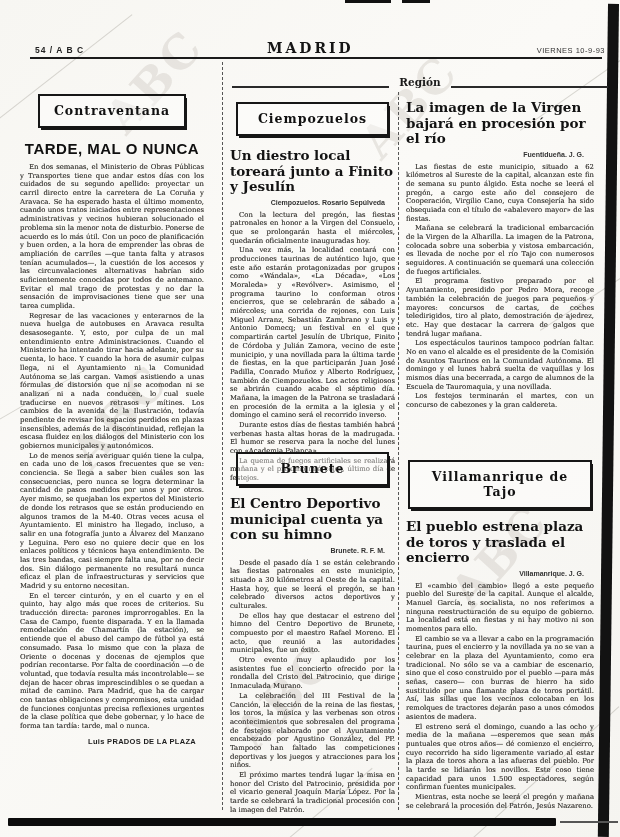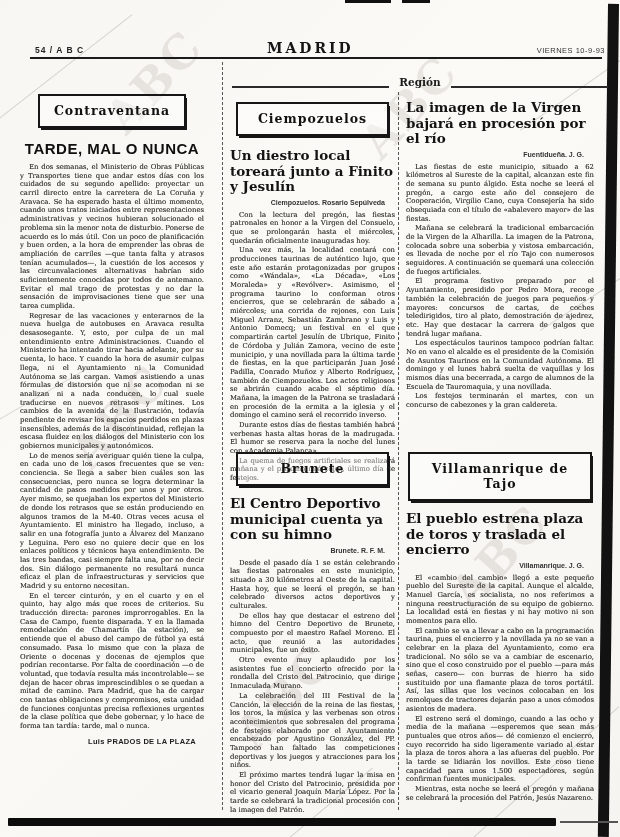--- a/index.html
+++ b/index.html
@@ -161,21 +161,21 @@
     <div class="bodytext">
       <p>Las fiestas de este municipio, situado a 62 kilómetros al Sureste de la capital, alcanzan este fin de semana su punto álgido. Esta noche se leerá el pregón, a cargo este año del consejero de Cooperación, Virgilio Cano, cuya Consejería ha sido obsequiada con el título de «abalevero mayor» de las fiestas.</p>
       <p>Mañana se celebrará la tradicional embarcación de la Virgen de la Alharilla. La imagen de la Patrona, colocada sobre una soberbia y vistosa embarcación, es llevada de noche por el río Tajo con numerosos seguidores. A continuación se quemará una colección de fuegos artificiales.</p>
       <p>El programa festivo preparado por el Ayuntamiento, presidido por Pedro Mora, recoge también la celebración de juegos para pequeños y mayores: concursos de cartas, de coches teledirigidos, tiro al plato, demostración de ajedrez, etc. Hay que destacar la carrera de galgos que tendrá lugar mañana.</p>
       <p>Los espectáculos taurinos tampoco podrían faltar. No en vano el alcalde es el presidente de la Comisión de Asuntos Taurinos en la Comunidad Autónoma. El domingo y el lunes habrá suelta de vaquillas y los mismos días una becerrada, a cargo de alumnos de la Escuela de Tauromaquia, y una novillada.</p>
       <p>Los festejos terminarán el martes, con un concurso de cabezones y la gran caldereta.</p>
     </div>
   </div>
 
   <div class="col" style="left:406px;top:452px;width:188px;">
-    <div class="secbox" style="margin:0 2px;">
+    <div class="secbox" style="margin:8px 2px;">
       <span>Villamanrique de Tajo</span>
     </div>
     <div class="headline">El pueblo estrena plaza de toros y traslada el encierro</div>
     <div class="byline">Villamanrique. J. G.</div>
     <div class="bodytext">
       <p>El «cambio del cambio» llegó a este pequeño pueblo del Sureste de la capital. Aunque el alcalde, Manuel García, es socialista, no nos referimos a ninguna reestructuración de su equipo de gobierno. La localidad está en fiestas y ni hay motivo ni son momentos para ello.</p>
       <p>El cambio se va a llevar a cabo en la programación taurina, pues el encierro y la novillada ya no se van a celebrar en la plaza del Ayuntamiento, como era tradicional. No sólo se va a cambiar de escenario, sino que el coso construido por el pueblo —para más señas, casero— con burras de hierro ha sido sustituido por una flamante plaza de toros portátil. Así, las sillas que los vecinos colocaban en los remolques de tractores dejarán paso a unos cómodos asientos de madera.</p>
       <p>El estreno será el domingo, cuando a las ocho y media de la mañana —esperemos que sean más puntuales que otros años— dé comienzo el encierro, cuyo recorrido ha sido ligeramente variado al estar la plaza de toros ahora a las afueras del pueblo. Por la tarde se lidiarán los novillos. Este coso tiene capacidad para unos 1.500 espectadores, según confirman fuentes municipales.</p>
       <p>Mientras, esta noche se leerá el pregón y mañana se celebrará la procesión del Patrón, Jesús Nazareno.</p>
     </div>

